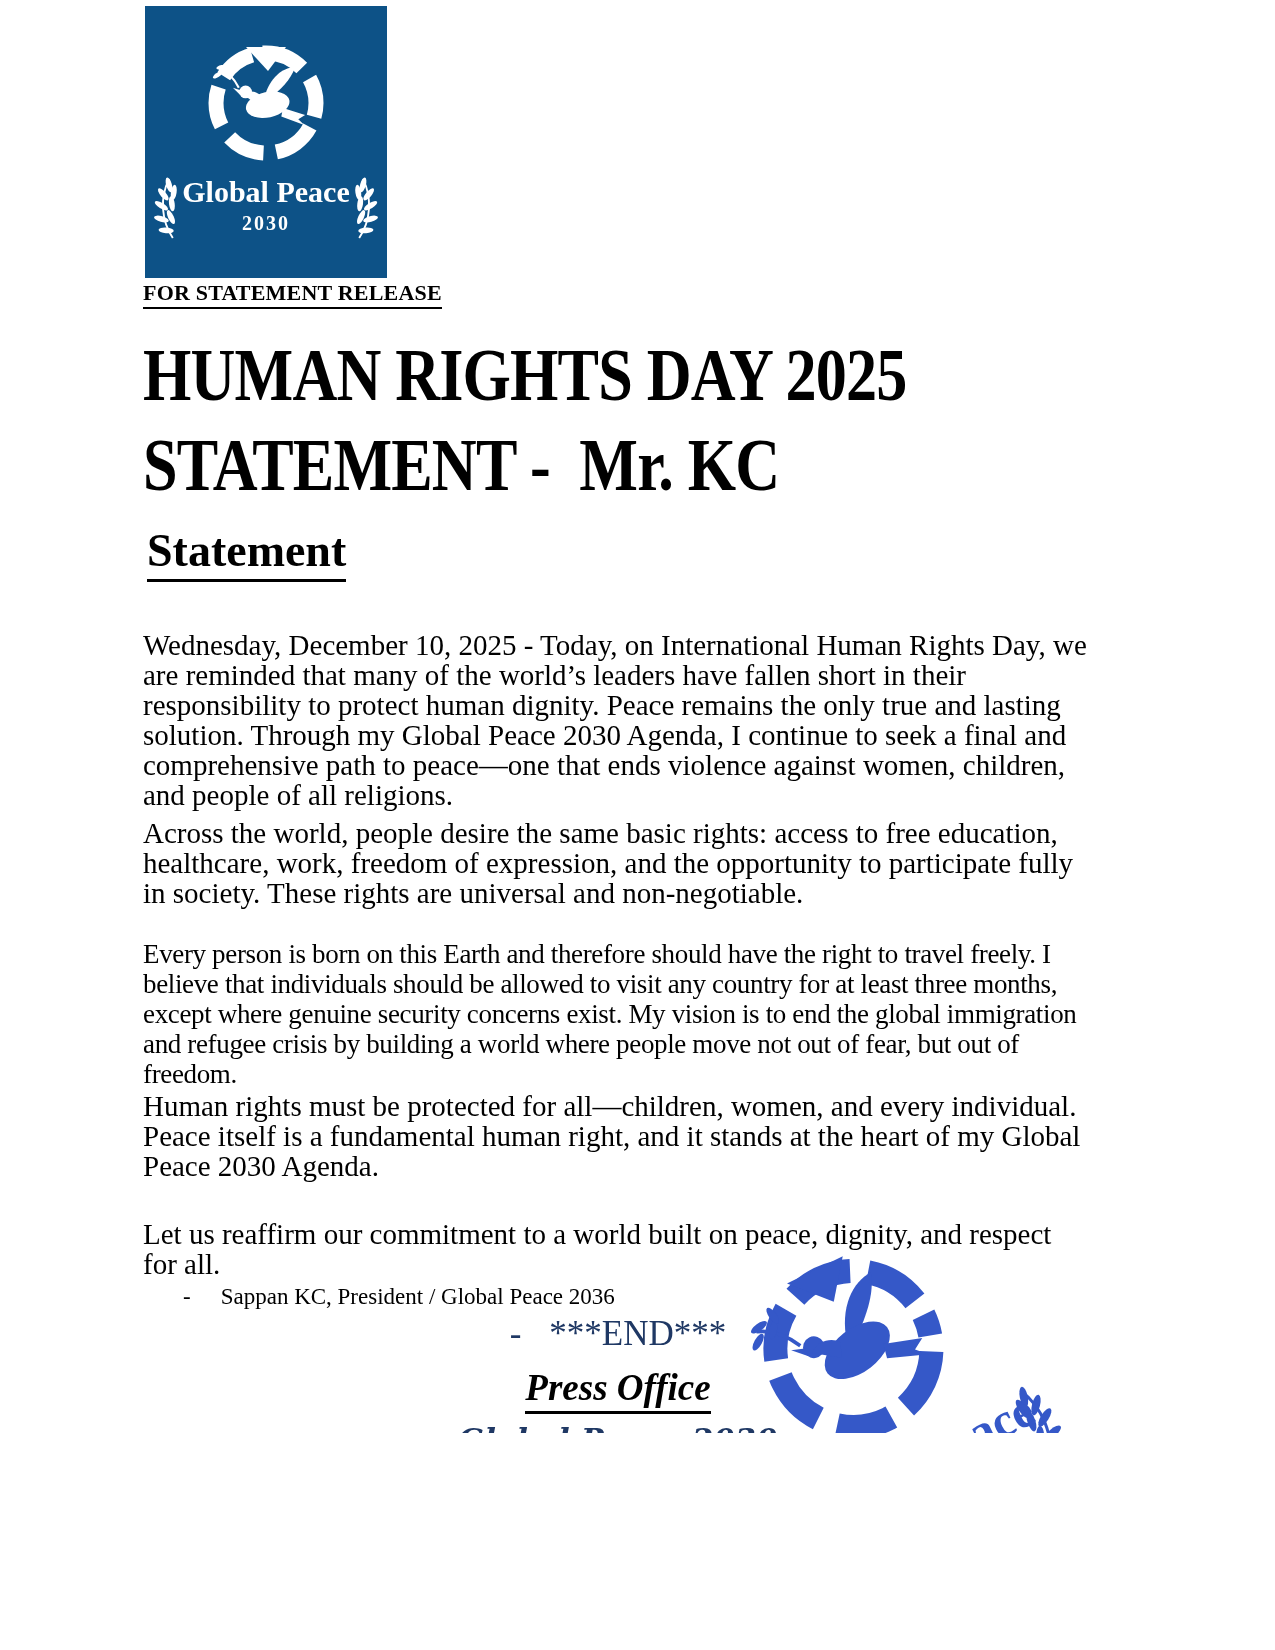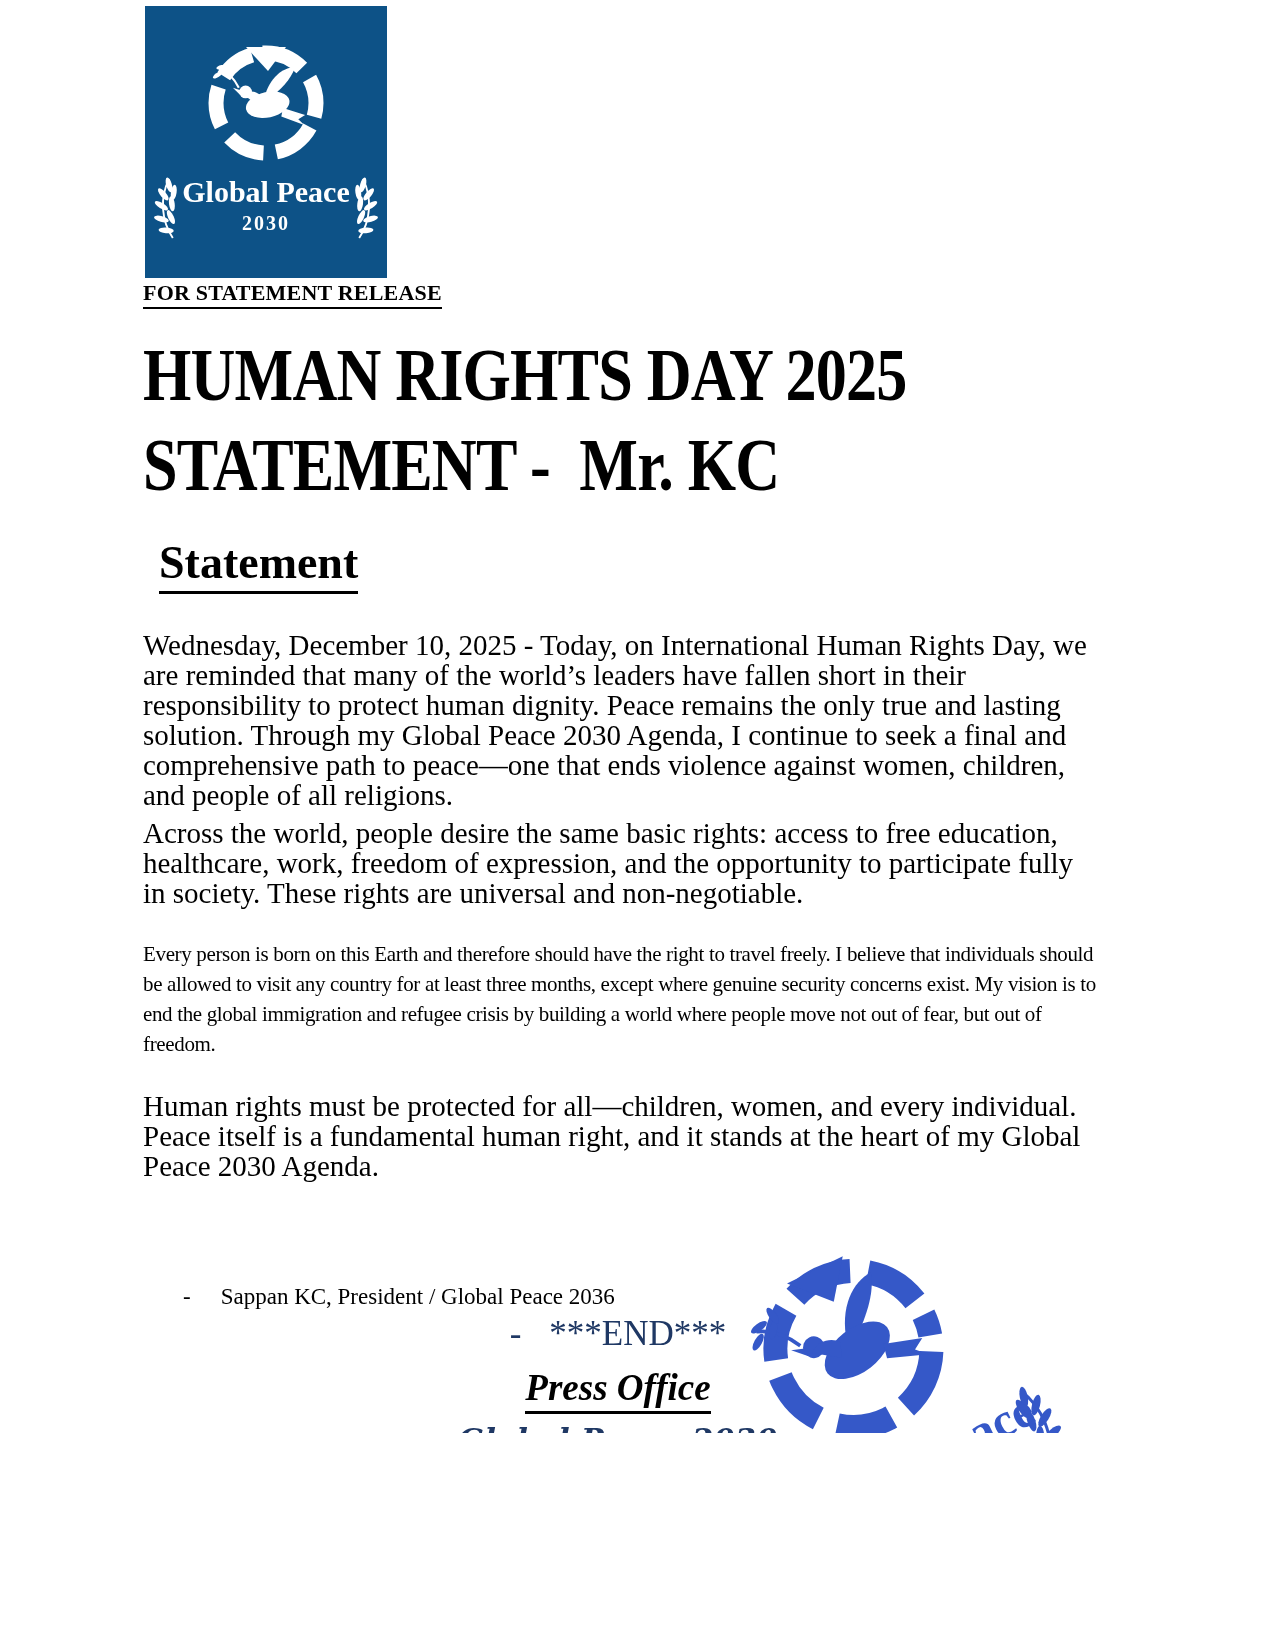--- a/index.html
+++ b/index.html
@@ -44,42 +44,42 @@
     font-weight: bold;
     line-height: 90px;
     letter-spacing: -1px;
     transform: scaleX(0.84);
     transform-origin: left top;
     white-space: pre-wrap;
   }
   .section-heading {
     position: absolute;
     left: 143px; top: 520px;
-    margin: 16px;
+    margin: 4px;
     font-size: 46px;
     font-weight: bold;
   }
   .section-heading span {
     display: inline-block;
     border-bottom: 3.5px solid #000;
     padding-bottom: 2px;
   }
 
   
   .para {
     position: absolute;
     left: 143px;
     width: 948px;
     margin: 0;
     font-size: 29px;
     line-height: 30px;
   }
   .para-1 { top: 630px; }
   .para-2 { top: 818px; }
-  .para-3 { top: 939px; width: 960px; font-size: 21px; letter-spacing: -0.35px; }
+  .para-3 { top: 939px; width: 960px; font-size: 27px; letter-spacing: -0.35px; }
   .para-4 { top: 1091px; }
   .para-5 { top: 1219px; }
 
   .signature-line {
     position: absolute;
     left: 143px; top: 1282px;
     display: flex;
     gap: 30px;
     font-size: 23px;
     line-height: 30px;
@@ -203,20 +203,21 @@
   <h1 class="headline"><div>HUMAN RIGHTS DAY 2025</div><div>STATEMENT -  Mr. KC</div></h1>
 
   <h2 class="section-heading">
     <span>Statement</span>
   </h2>
 
   <p class="para para-1">Wednesday, December 10, 2025 - Today, on International Human Rights Day, we are reminded that many of the world’s leaders have fallen short in their responsibility to protect human dignity. Peace remains the only true and lasting solution. Through my Global Peace 2030 Agenda, I continue to seek a final and comprehensive path to peace—one that ends violence against women, children, and people of all religions.</p>
   <p class="para para-2">Across the world, people desire the same basic rights: access to free education, healthcare, work, freedom of expression, and the opportunity to participate fully in society. These rights are universal and non-negotiable.</p>
   <p class="para para-3">Every person is born on this Earth and therefore should have the right to travel freely. I believe that individuals should be allowed to visit any country for at least three months, except where genuine security concerns exist. My vision is to end the global immigration and refugee crisis by building a world where people move not out of fear, but out of freedom.</p>
   <p class="para para-4">Human rights must be protected for all—children, women, and every individual. Peace itself is a fundamental human right, and it stands at the heart of my Global Peace 2030 Agenda.</p>
+  <p class="para para-5">Let us reaffirm our commitment to a world built on peace, dignity, and respect for all.</p>
 
   <div class="signature-line">
     <span class="dash">-</span>
     <span>Sappan KC, President / Global Peace 2036</span>
   </div>
 
   <div class="end-marker">
     <span>-</span>
     <span>***END***</span>
   </div>

